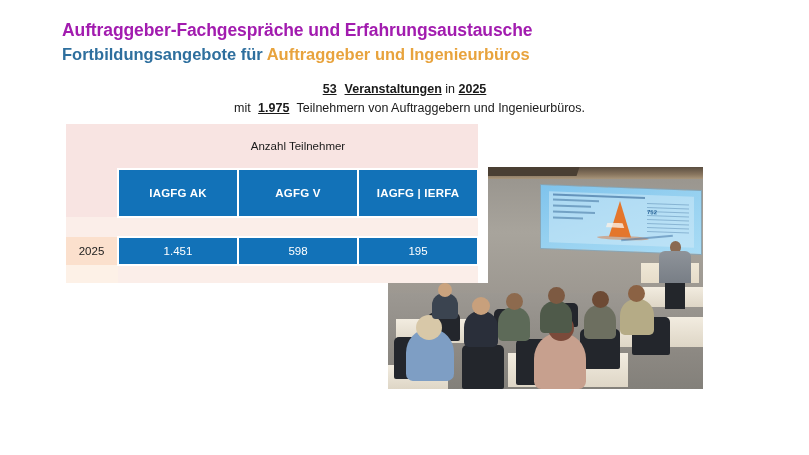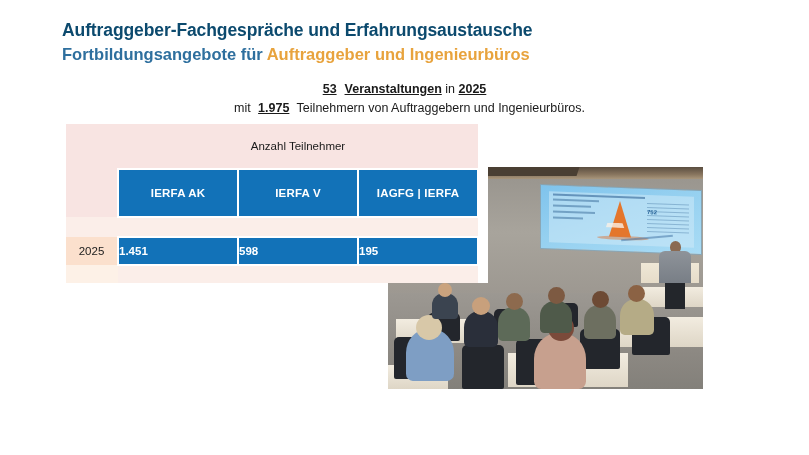--- a/index.html
+++ b/index.html
@@ -22,21 +22,21 @@
   
   .title-block {
     position: absolute;
     left: 62px;
     top: 20px;
     width: 620px;
   }
   .title-main {
     font-size: 17.5px;
     font-weight: bold;
-    color: #0c4a6e;
+    color: #a21caf;
     letter-spacing: -0.1px;
     line-height: 1.25;
     white-space: nowrap;
   }
   .title-sub {
     font-size: 16.5px;
     font-weight: bold;
     color: #2e6f9e;
     line-height: 1.3;
     margin-top: 2px;
@@ -117,21 +117,22 @@
     font-size: 11.5px;
     border-left: 2px solid #ffffff;
     border-right: 2px solid #ffffff;
     border-top: 2px solid #ffffff;
     border-bottom: 2px solid #ffffff;
     letter-spacing: 0.2px;
   }
   .blue-val {
     background: #1272b8;
     color: #ffffff;
-    font-weight: bold;
+    text-align: center;
+    font-weight: normal;
     font-size: 12.5px;
     border-left: 2px solid #ffffff;
     border-right: 2px solid #ffffff;
     border-top: 2px solid #ffffff;
     border-bottom: 2px solid #ffffff;
   }
   .year-cell {
     text-align: center;
     font-size: 11.5px;
     color: #1a1a1a;
@@ -307,22 +308,22 @@
           <col class="c-col">
           <col class="c-col">
       </colgroup>
       <tbody>
         <tr class="row-title">
           <td class="rose"></td>
           <td class="rose hdr-title" colspan="3">Anzahl Teilnehmer</td>
         </tr>
         <tr class="row-head">
           <td class="rose"></td>
-          <td class="blue-cell">IERFA AK</td>
-          <td class="blue-cell">IERFA V</td>
+          <td class="blue-cell">IAGFG AK</td>
+          <td class="blue-cell">AGFG V</td>
           <td class="blue-cell">IAGFG | IERFA</td>
         </tr>
         <tr class="row-gap">
           <td class="rose-lite"></td>
           <td class="rose-lite"></td>
           <td class="rose-lite"></td>
           <td class="rose-lite"></td>
         </tr>
         <tr class="row-data">
           <td class="peach year-cell">2025</td>

